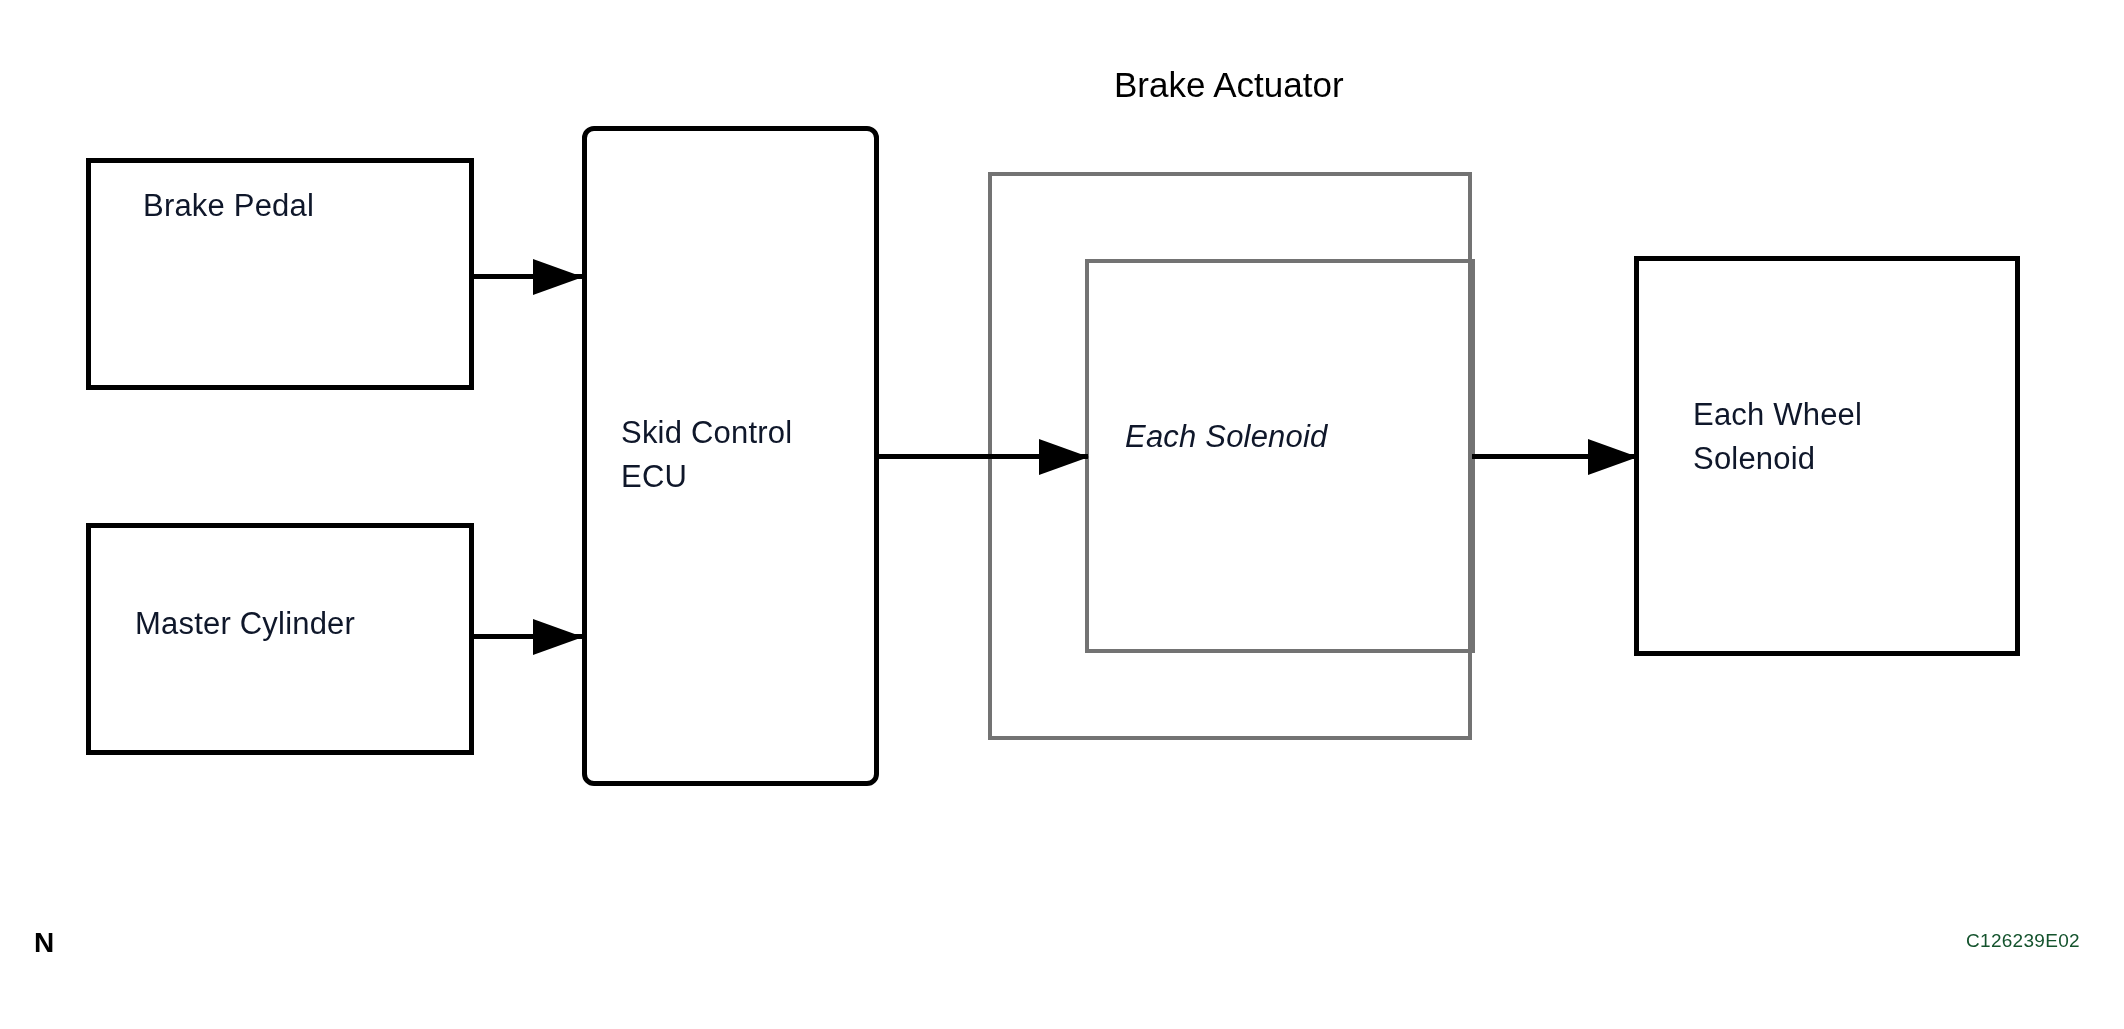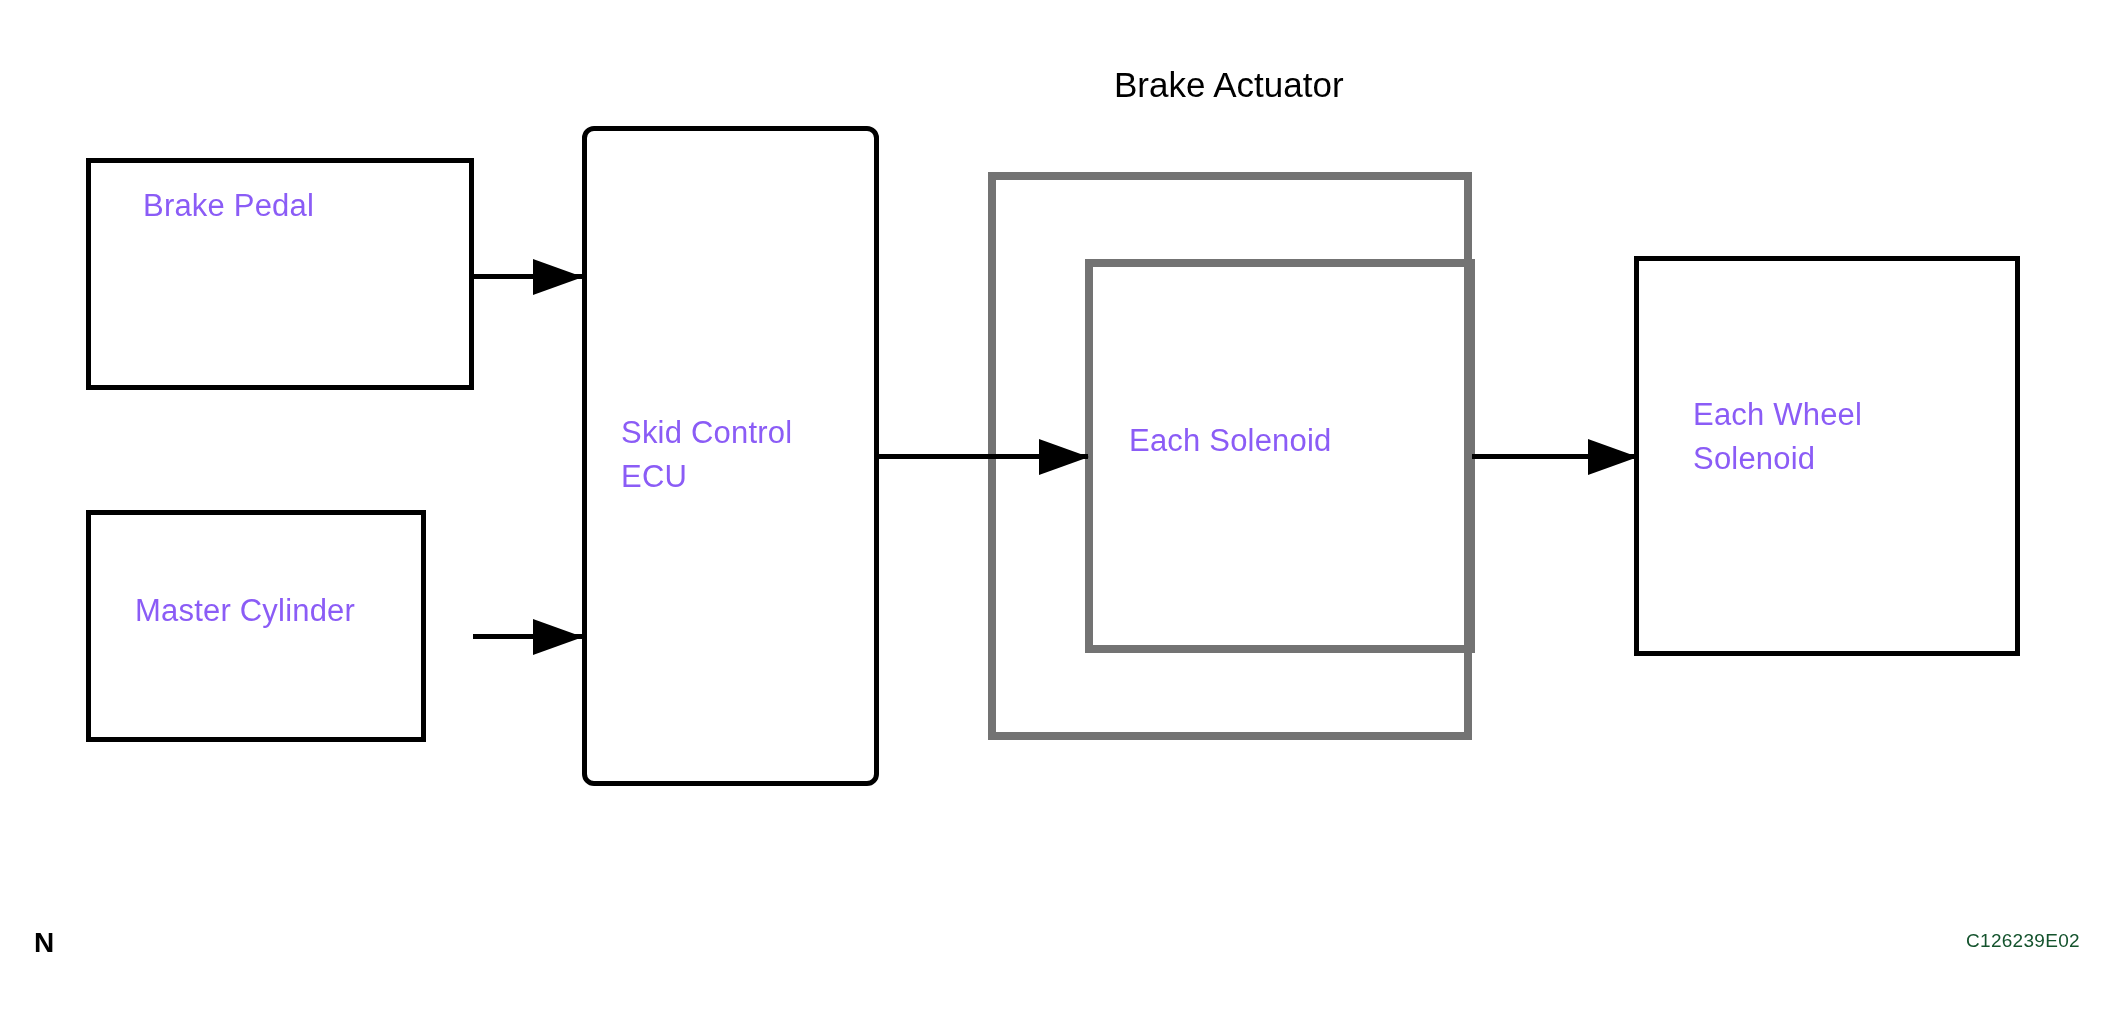--- a/index.html
+++ b/index.html
@@ -18,33 +18,34 @@
   }
   .box {
     position: absolute;
     box-sizing: border-box;
     border: 5px solid #000000;
     background: #ffffff;
   }
   .box-thin {
     position: absolute;
     box-sizing: border-box;
-    border: 8px solid #737373;
+    border: 4px solid #737373;
     background: transparent;
+    font-style: italic;
   }
   .rounded {
     border-radius: 12px;
   }
   .label {
     position: absolute;
     font-size: 31px;
     line-height: 44px;
     letter-spacing: 0.2px;
     white-space: pre;
-    color: #8b5cf6;
+    color: #0f172a;
   }
   .caption {
     position: absolute;
     font-size: 35px;
     line-height: 38px;
     white-space: pre;
     color: #000000;
   }
   .marker-n {
     position: absolute;
@@ -80,21 +81,21 @@
 <body>
 
 <div id="canvas">
 
   <div class="caption" style="left:1114px; top:66px;">Brake Actuator</div>
 
   <div class="box" style="left:86px; top:158px; width:388px; height:232px;">
     <div class="label" style="left:52px; top:21px;">Brake Pedal</div>
   </div>
 
-  <div class="box" style="left:86px; top:510px; width:340px; height:232px;padding-left:45px;">
+  <div class="box" style="left:86px; top:523px; width:388px; height:232px;padding-left:45px;">
     <div class="label" style="left:44px; top:74px;">Master Cylinder</div>
   </div>
 
   <div class="box rounded" style="left:582px; top:126px; width:297px; height:660px;">
     <div class="label" style="left:34px; top:280px;">Skid Control</div>
     <div class="label" style="left:34px; top:324px;">ECU</div>
   </div>
 
   <div class="box-thin" style="left:988px; top:172px; width:484px; height:568px;"></div>
 

